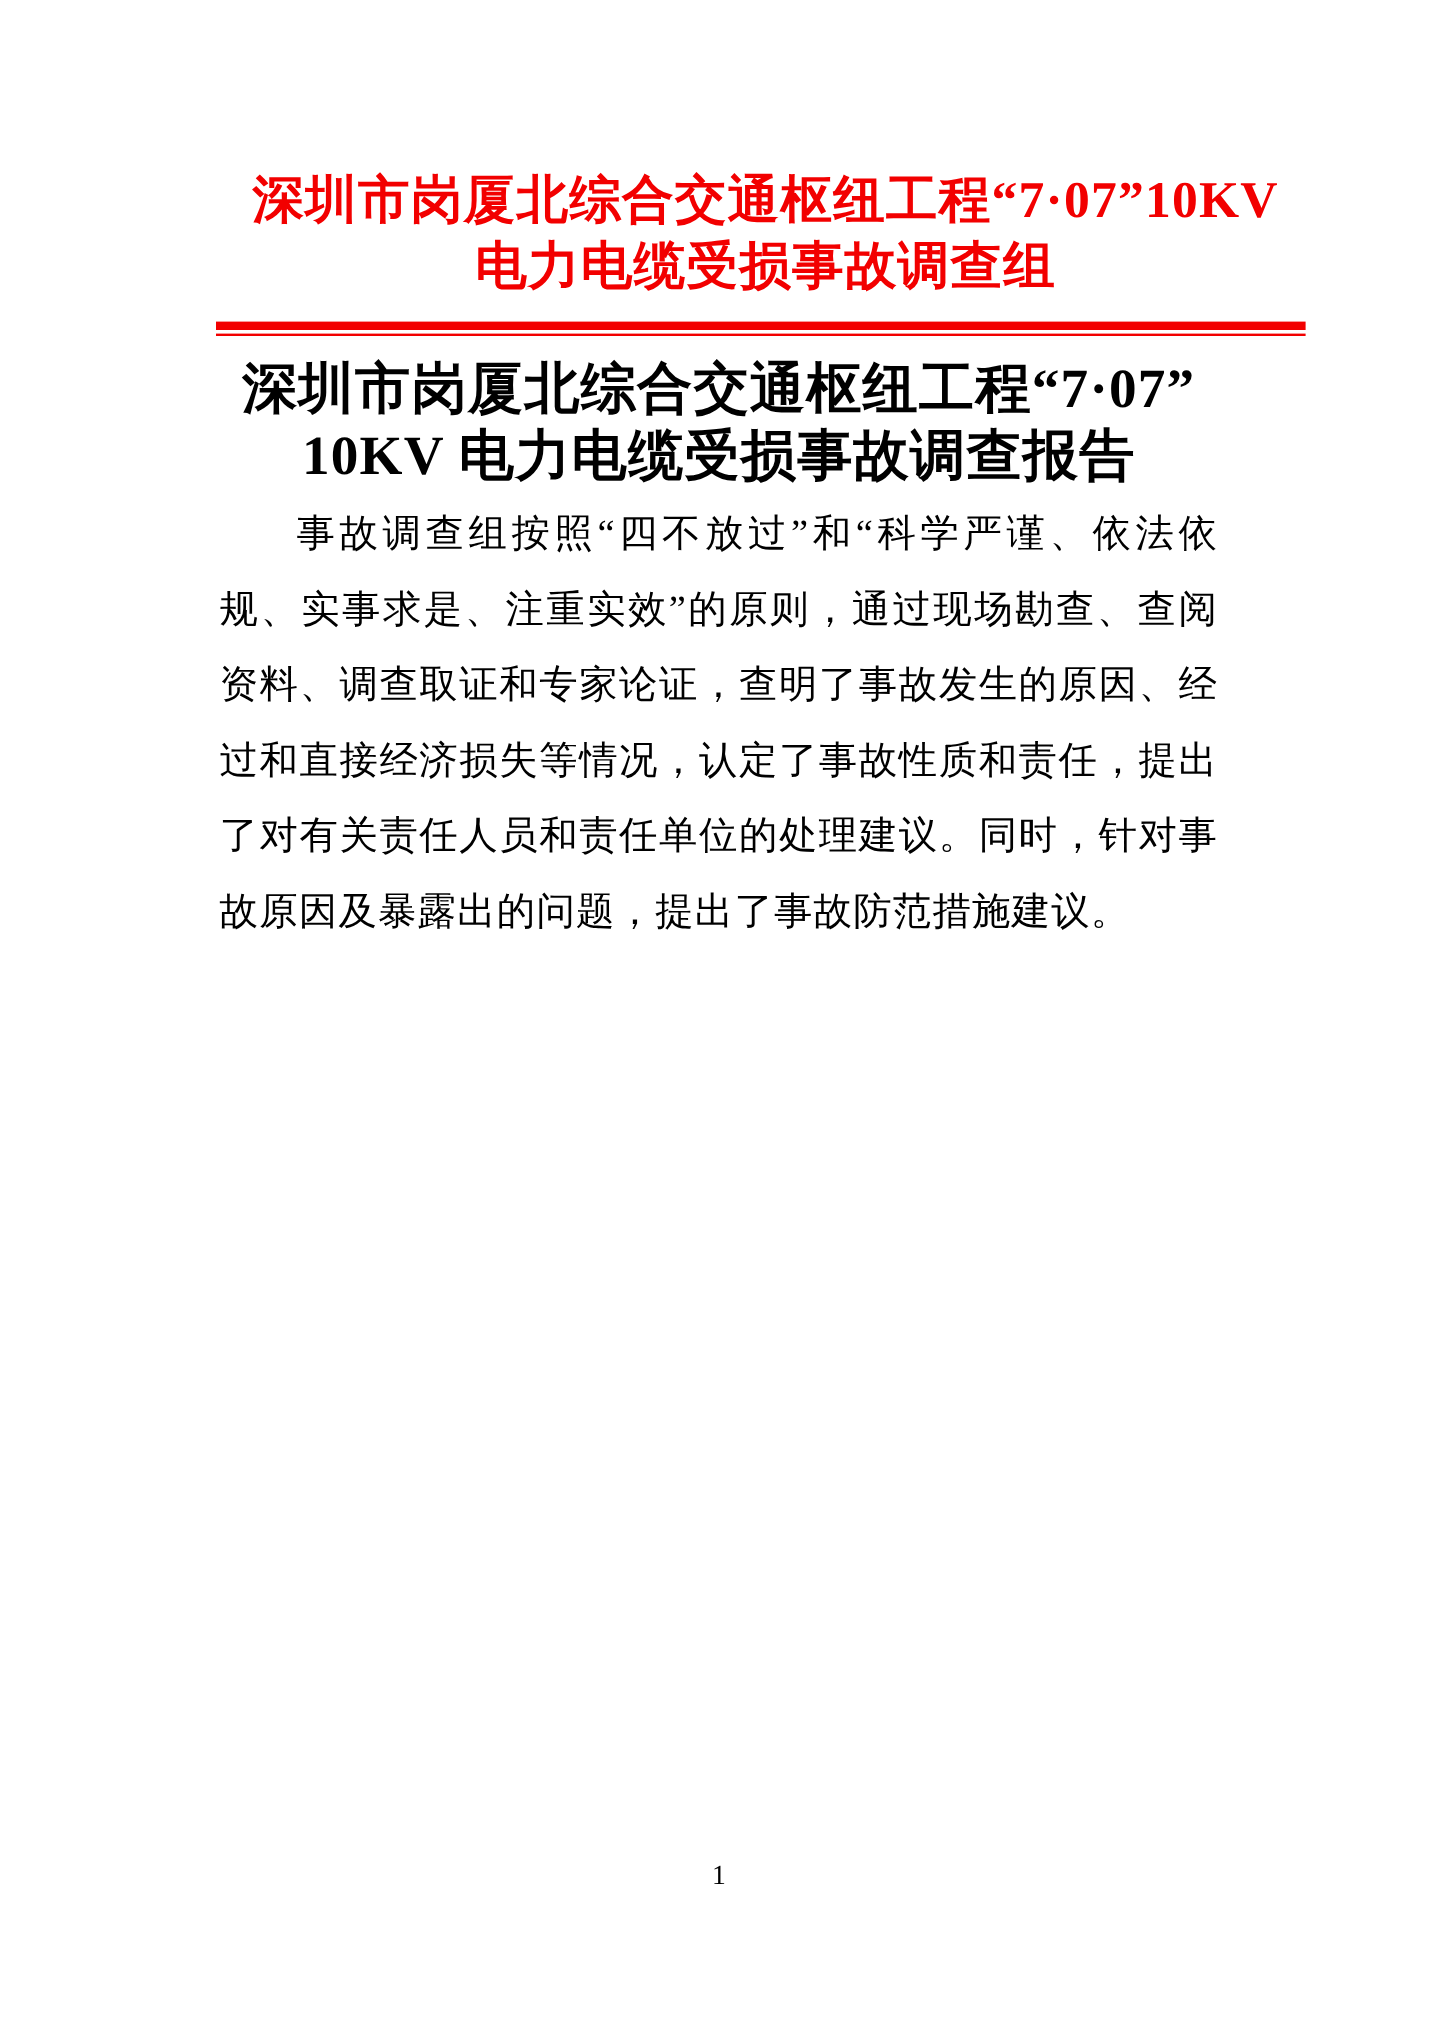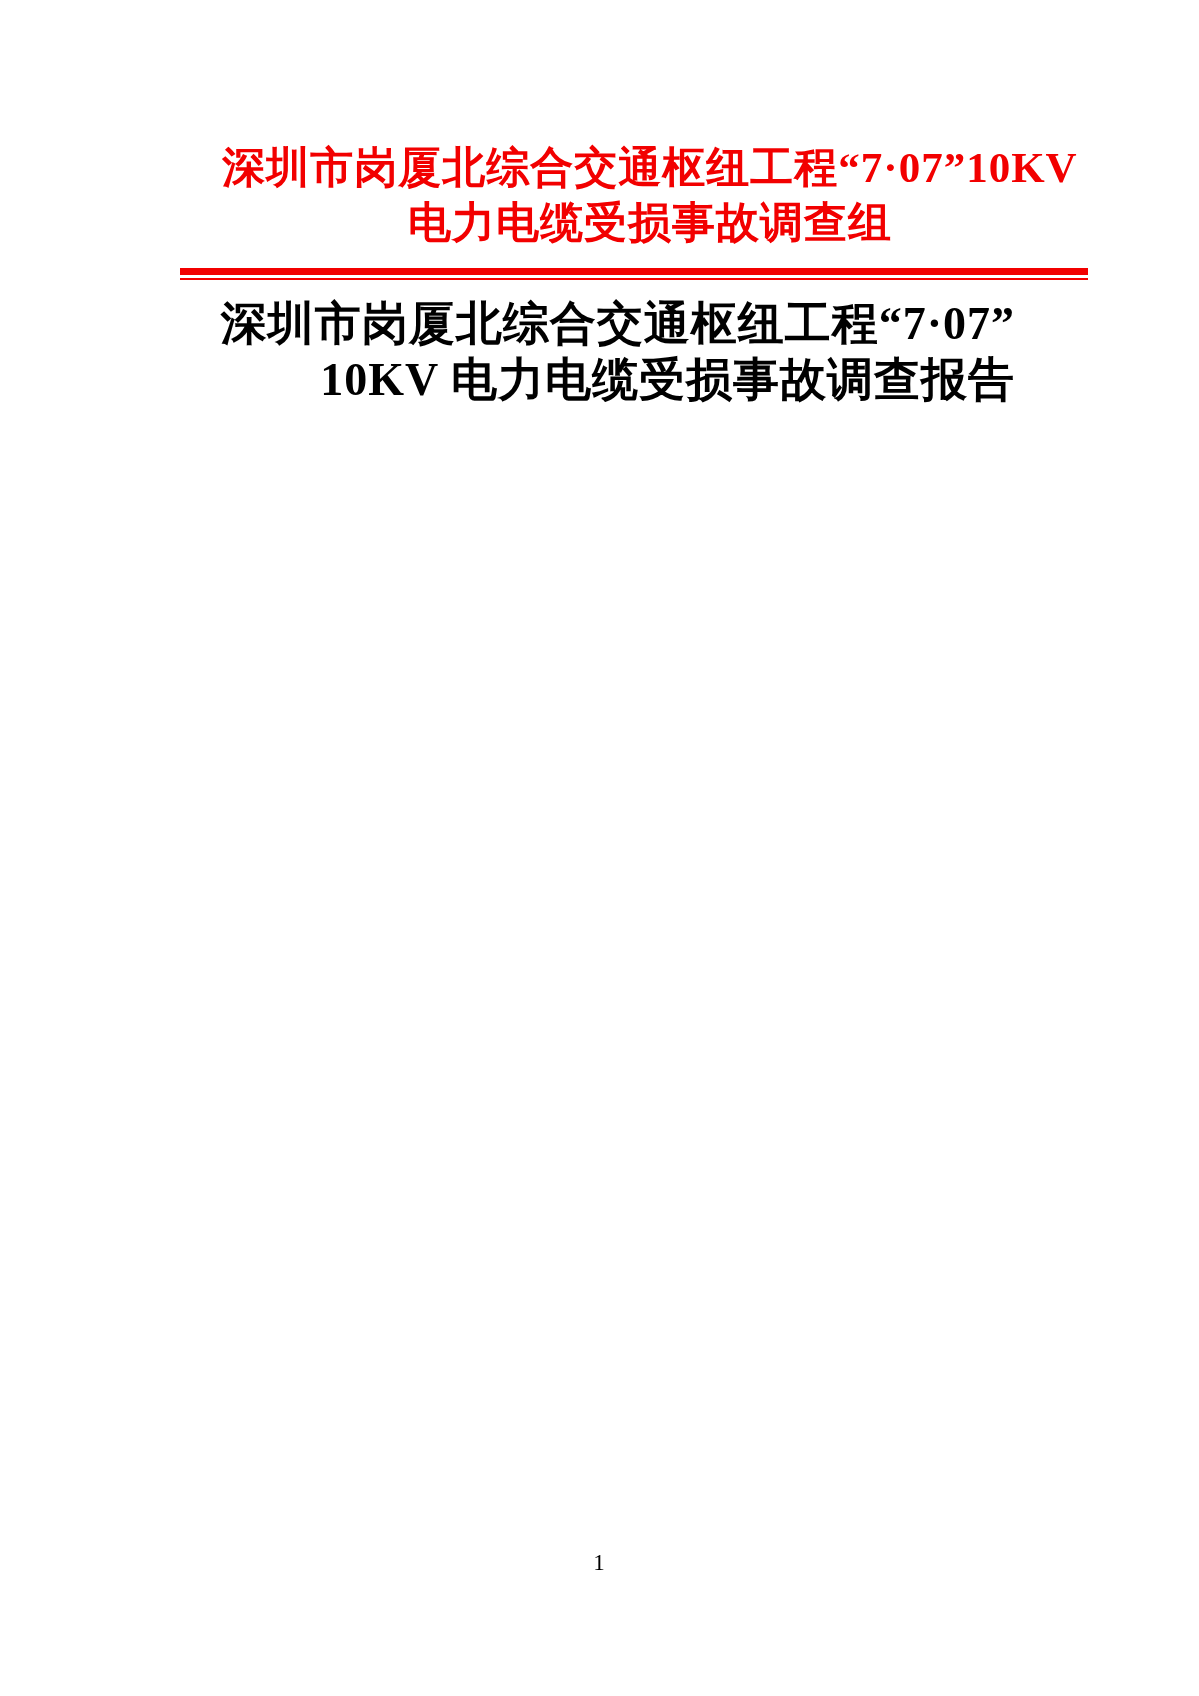--- a/index.html
+++ b/index.html
@@ -12,21 +12,21 @@
     width: 1199px;
     height: 1696px;
     background: var(--page-bg, #ffffff);
     overflow: hidden;
     font-family: "Liberation Serif", "DejaVu Serif", serif;
     color: var(--text-color, #000000);
   }
   
   .letterhead {
     position: absolute;
-    left: 196px;
+    left: 184px;
     top: 140px;
     width: 908px;
     text-align: center;
     color: var(--accent, #f20000);
     font-weight: 700;
     font-size: 43px;
     line-height: 55px;
     letter-spacing: 1px;
   }
   .rule {
@@ -44,21 +44,21 @@
     margin-top: 3px;
     background: var(--accent, #f20000);
   }
   
   .report-title {
     position: absolute;
     left: 183px;
     top: 296px;
     width: 832px;
     margin: 0;
-    text-align: right;
+    text-align: center;
     font-size: 46px;
     line-height: 56px;
     font-weight: 700;
     letter-spacing: 1px;
   }
   .report-title .rt-line {
     display: block;
   }
   
   .body-text {
@@ -100,19 +100,20 @@
     <div class="rule-thick"></div>
     <div class="rule-thin"></div>
   </div>
 
   <h1 class="report-title">
     <span class="rt-line">深圳市岗厦北综合交通枢纽工程“7·07”</span>
     <span class="rt-line">10KV 电力电缆受损事故调查报告</span>
   </h1>
 
   <main class="body-text">
+    <p>事故调查组按照“四不放过”和“科学严谨、依法依规、实事求是、注重实效”的原则，通过现场勘查、查阅资料、调查取证和专家论证，查明了事故发生的原因、经过和直接经济损失等情况，认定了事故性质和责任，提出了对有关责任人员和责任单位的处理建议。同时，针对事故原因及暴露出的问题，提出了事故防范措施建议。</p>
   </main>
 
   <footer class="page-footer">
     <span>1</span>
   </footer>
 
 </div>
 
 </body></html>

